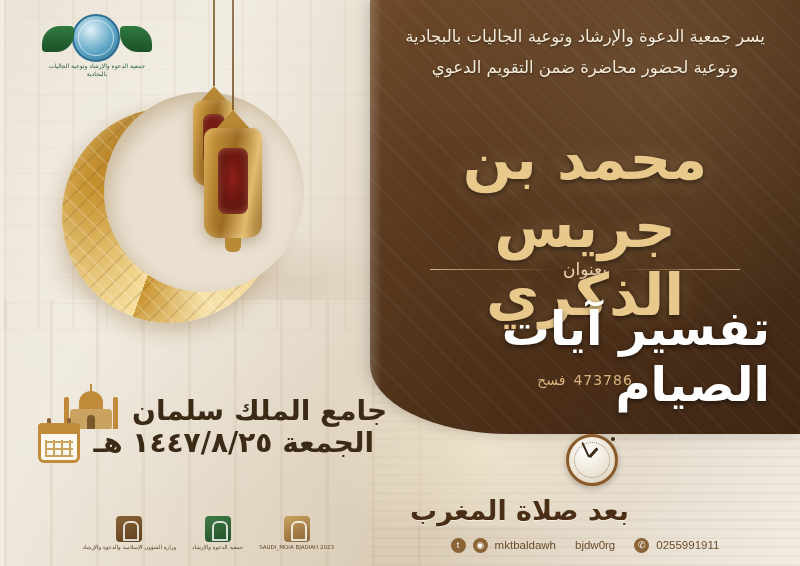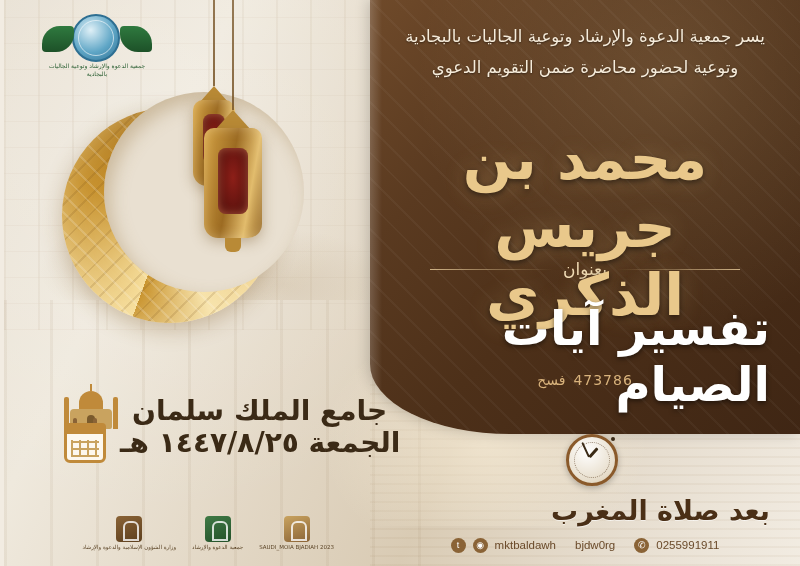--- a/index.html
+++ b/index.html
@@ -137,22 +137,22 @@
   #clock .hand{position:absolute;background:#3a2a16;border-radius:1px;transform-origin:bottom center;}
   #clock .h{width:2.5px;height:12px;left:18.5px;top:8px;transform:rotate(42deg);}
   #clock .m{width:2px;height:16px;left:19px;top:4px;transform:rotate(-25deg);}
   #clock .pin{width:4px;height:4px;border-radius:50%;background:#3a2a16;left:18px;top:18px;}
   #clock::after{
     content:"";position:absolute;left:5px;top:5px;right:5px;bottom:5px;border-radius:50%;
     border:1px dotted rgba(90,62,34,.55);
   }
 
   #maghrib{
-    position:absolute;right:30px;top:495px;width:370px;
-    text-align:right;color:#4a2f16;
+    position:absolute;right:20px;top:495px;width:370px;
+    text-align:left;color:#4a2f16;
     font-family:"DejaVu Sans", sans-serif;
     font-size:27px;font-weight:bold;direction:rtl;
     text-shadow:0 1px 0 rgba(255,255,255,.6);
   }
 
   
   #social{
     position:absolute;right:30px;top:534px;width:370px;height:22px;
     display:flex;align-items:center;justify-content:center;gap:7px;direction:ltr;
     color:#6a4a2a;font-size:11.5px;
@@ -236,21 +236,21 @@
   #venue-row{
     position:absolute;left:60px;top:368px;width:310px;height:44px;
     display:flex;align-items:center;justify-content:flex-end;gap:14px;direction:rtl;margin-top:20px;
   }
   #venue-text{
     color:#3b2a16;font-size:28px;font-weight:bold;
     font-family:"DejaVu Sans", sans-serif;white-space:nowrap;
   }
   #date-row{
     position:absolute;left:60px;top:420px;width:310px;height:44px;
-    display:flex;align-items:center;justify-content:flex-end;gap:14px;direction:rtl;
+    display:flex;align-items:center;justify-content:flex-start;gap:14px;direction:rtl;
   }
   #date-text{
     color:#3b2a16;font-size:28px;font-weight:bold;
     font-family:"DejaVu Sans", sans-serif;white-space:nowrap;
   }
   
   .mosque-ic{position:relative;width:54px;height:42px;flex:0 0 auto;}
   .mosque-ic .dome{
     position:absolute;left:15px;top:2px;width:24px;height:18px;
     background:#c08a3a;border-radius:12px 12px 0 0;

